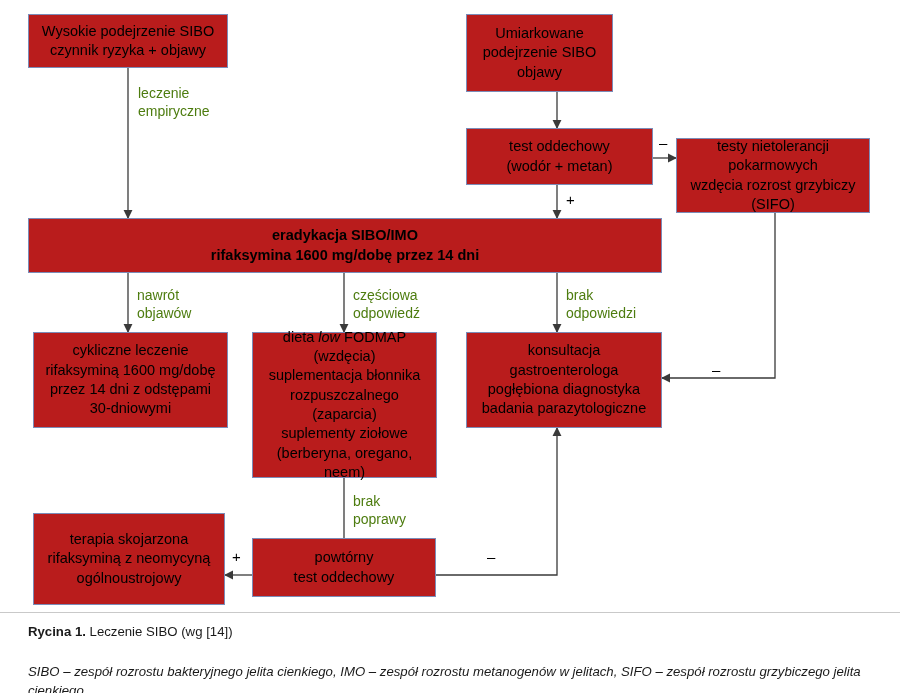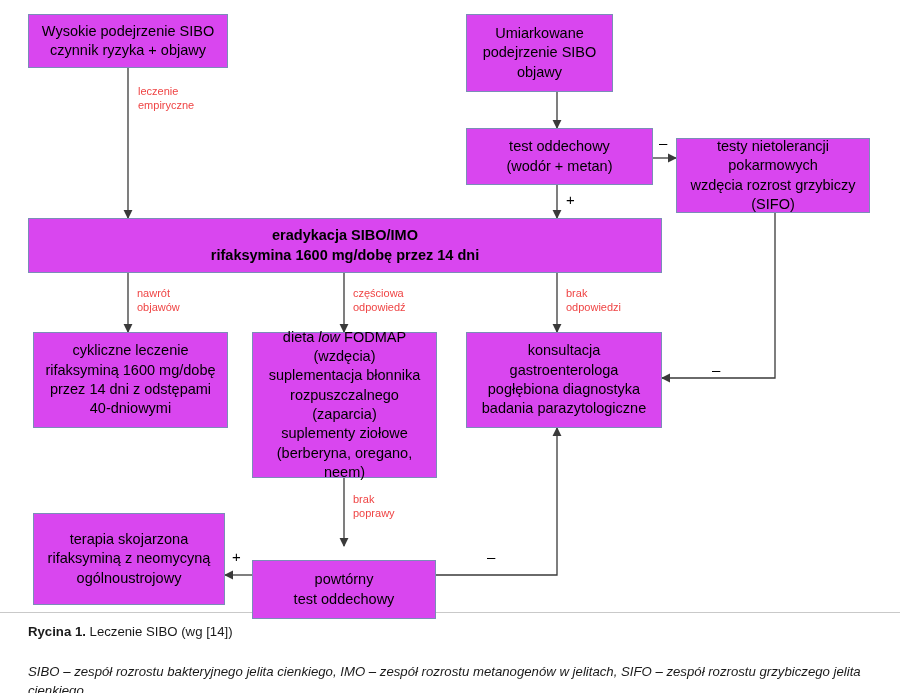--- a/index.html
+++ b/index.html
@@ -26,38 +26,38 @@
     position: absolute;
     left: 0;
     top: 0;
     width: 900px;
     height: 615px;
   }
   .node {
     position: absolute;
     box-sizing: border-box;
     border: 1px solid #7b8cb8;
-    background: #d946ef;
+    background: #b91c1c;
     display: flex;
     align-items: center;
     justify-content: center;
     text-align: center;
     font-size: 14.5px;
     line-height: 1.33;
     color: #000;
     padding: 3px 5px;
     z-index: 2;
   }
   .node span { display: block; }
   .node i { font-style: italic; }
   .edge-label {
     position: absolute;
-    font-size: 11px;
+    font-size: 14px;
     line-height: 1.3;
-    color: #ef4444;
+    color: #4d7c0f;
     white-space: pre-line;
     z-index: 3;
   }
   .sign {
     position: absolute;
     font-size: 15px;
     line-height: 1;
     color: #000;
     z-index: 3;
   }
@@ -144,21 +144,21 @@
       <span>eradykacja SIBO/IMO</span>
       <span>rifaksymina 1600 mg/dobę przez 14 dni</span>
     </div>
   </div>
 
   <div class="node" style="left:33px; top:332px; width:195px; height:96px;">
     <div>
       <span>cykliczne leczenie</span>
       <span>rifaksyminą 1600 mg/dobę</span>
       <span>przez 14 dni z odstępami</span>
-      <span>40-dniowymi</span>
+      <span>30-dniowymi</span>
     </div>
   </div>
 
   <div class="node" style="left:252px; top:332px; width:185px; height:146px;">
     <div>
       <span>dieta <i>low</i> FODMAP</span>
       <span>(wzdęcia)</span>
       <span>suplementacja błonnika</span>
       <span>rozpuszczalnego (zaparcia)</span>
       <span>suplementy ziołowe</span>
@@ -177,21 +177,21 @@
   </div>
 
   <div class="node" style="left:33px; top:513px; width:192px; height:92px;">
     <div>
       <span>terapia skojarzona</span>
       <span>rifaksyminą z neomycyną</span>
       <span>ogólnoustrojowy</span>
     </div>
   </div>
 
-  <div class="node" style="left:252px; top:560px; width:184px; height:59px;">
+  <div class="node" style="left:252px; top:538px; width:184px; height:59px;">
     <div>
       <span>powtórny</span>
       <span>test oddechowy</span>
     </div>
   </div>
 
   <div class="edge-label" style="left:138px; top:84px;">leczenie
 empiryczne</div>
 
   <div class="edge-label" style="left:137px; top:286px;">nawrót

